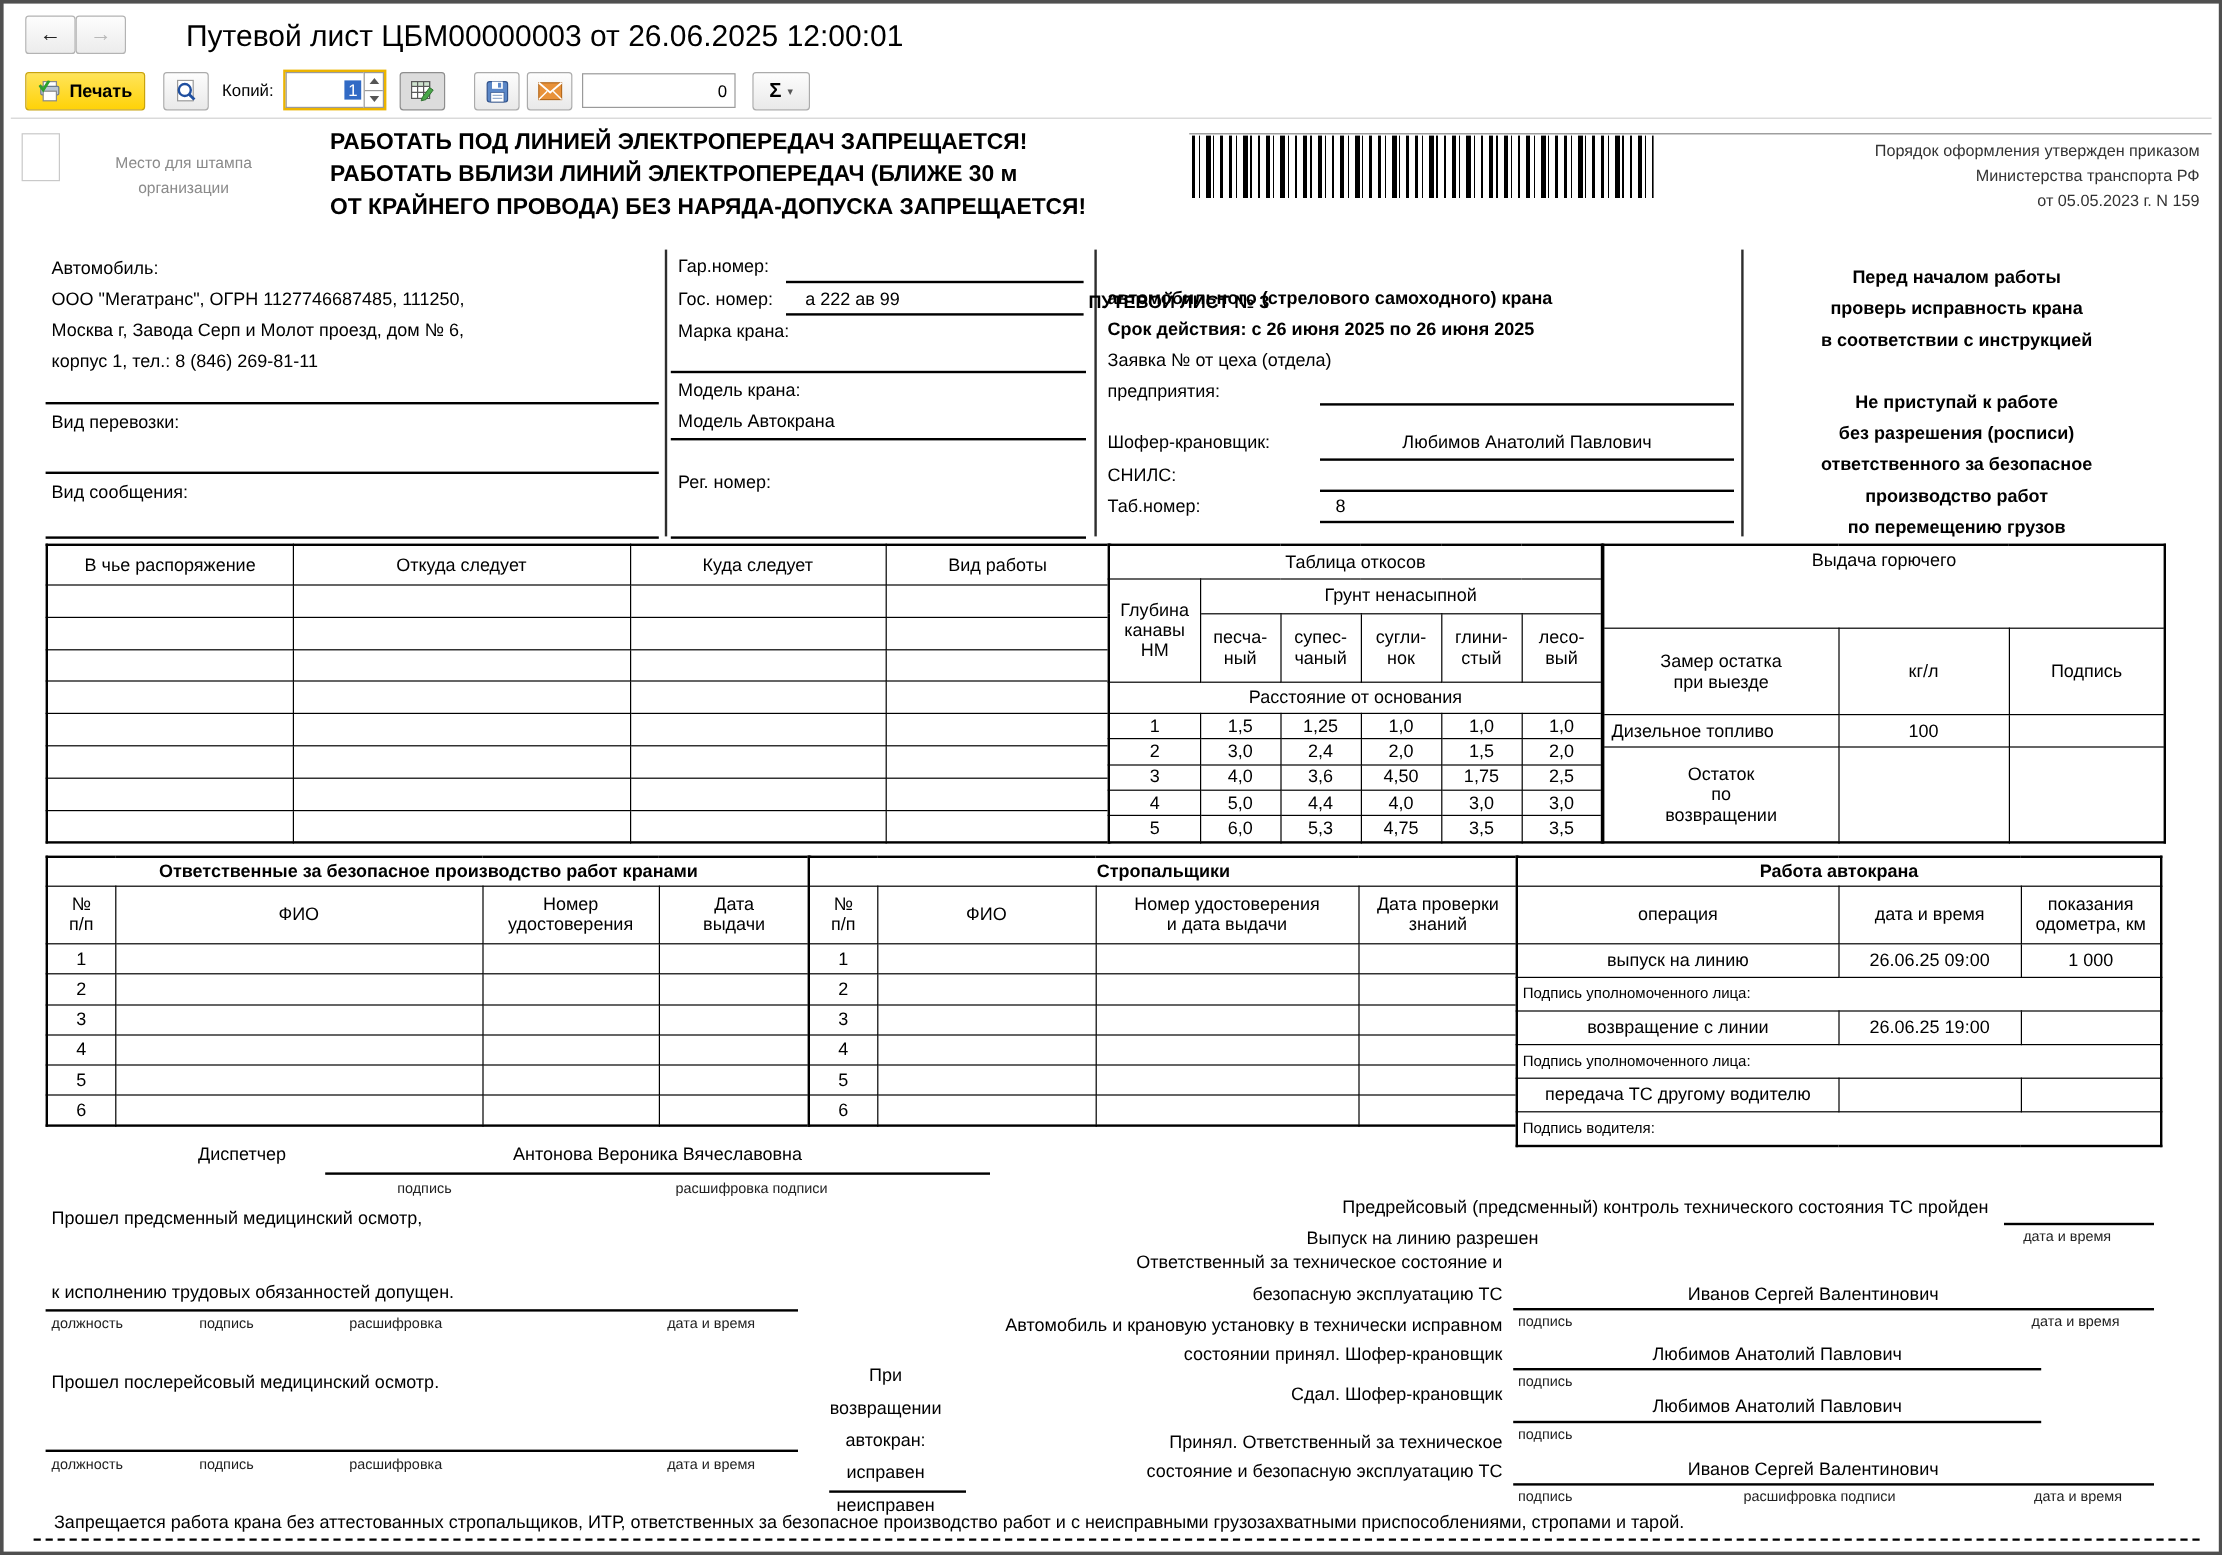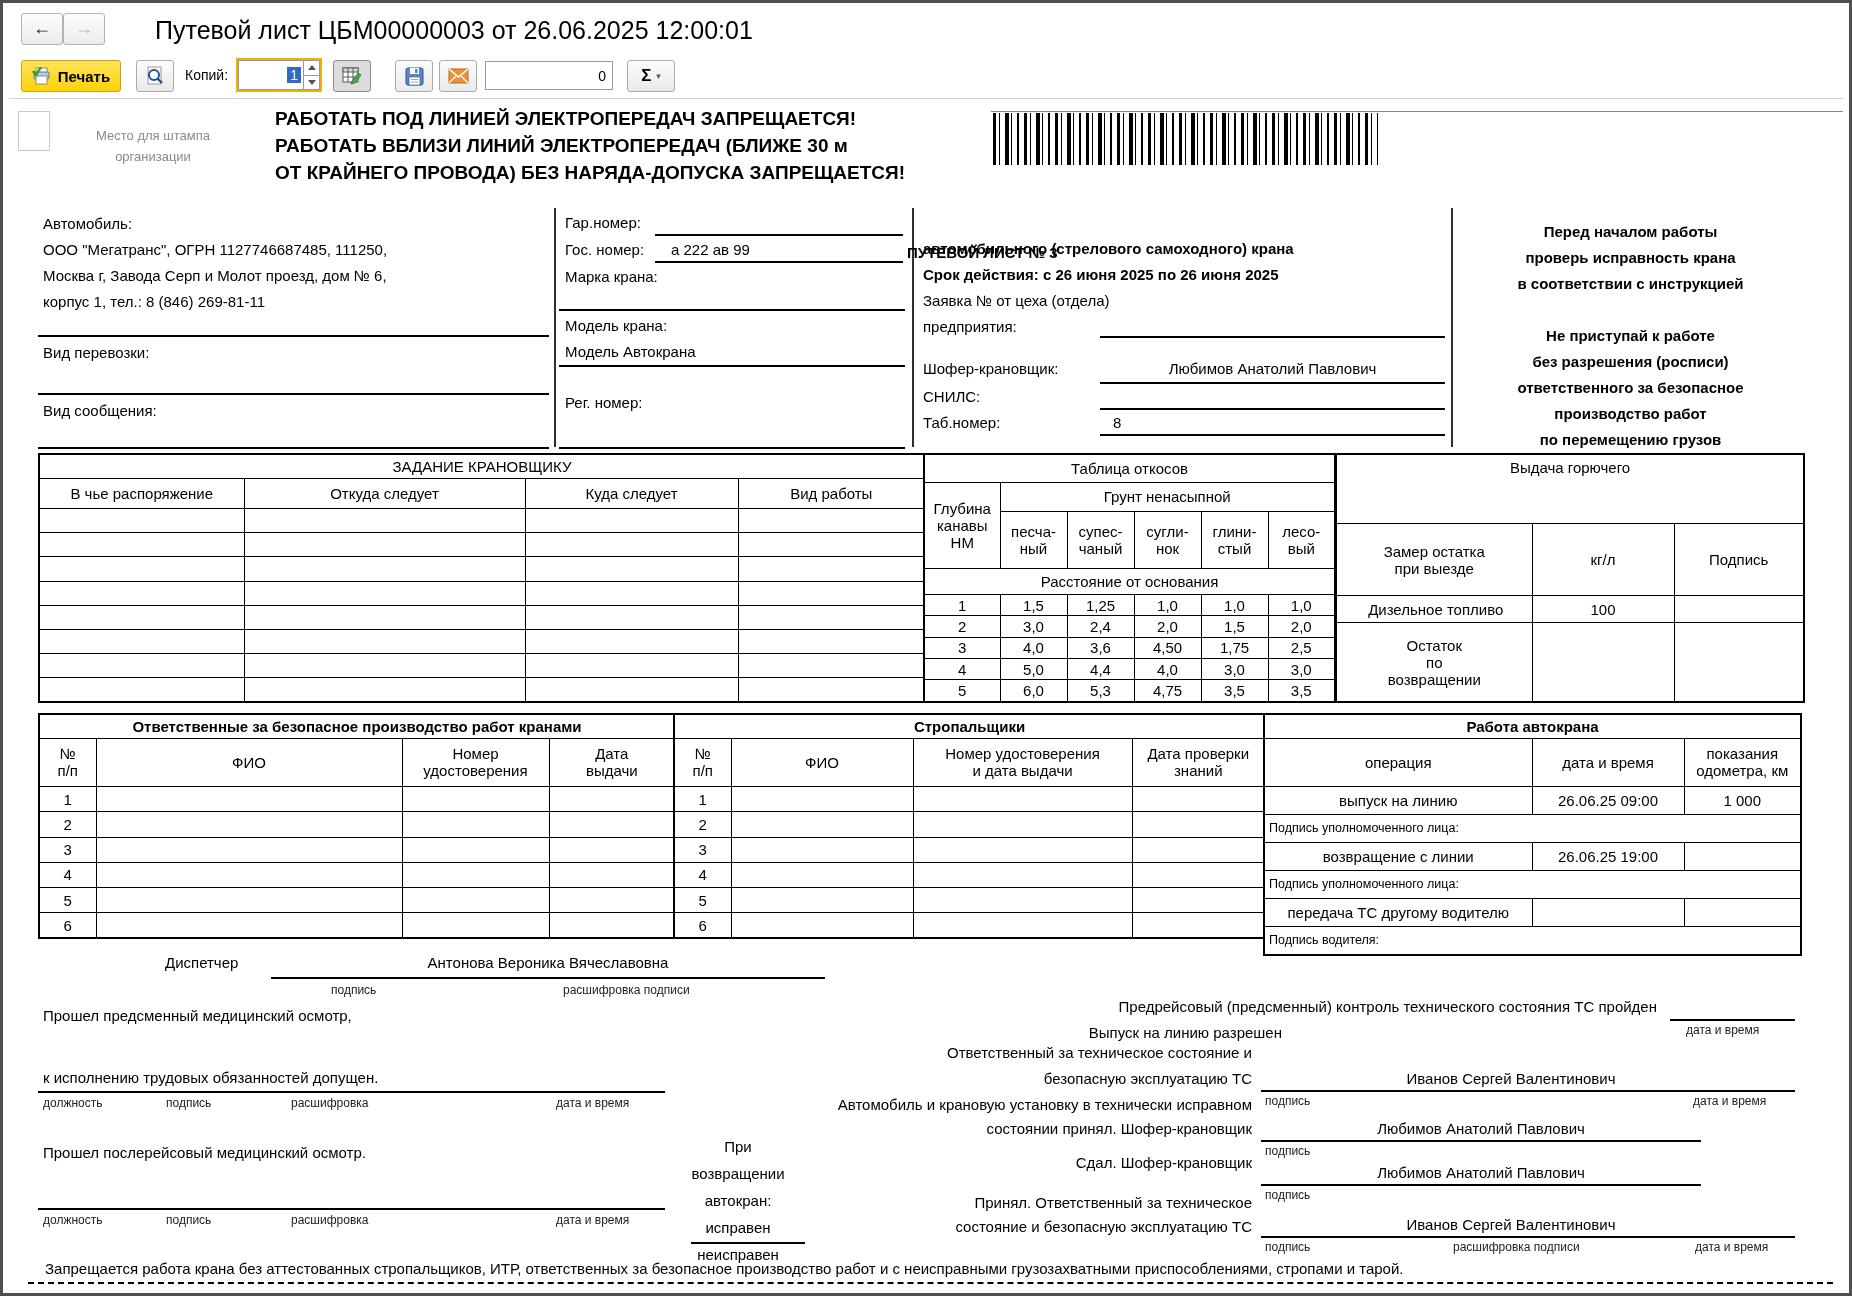--- a/index.html
+++ b/index.html
@@ -43,21 +43,21 @@
   .ul2{position:absolute;border-top:2px solid #000;}
   .vsep{position:absolute;width:0;border-left:2px solid #2e2e2e;}
   .warn{font-size:19px;font-weight:bold;line-height:27px;white-space:nowrap;}
 
   
   table.frm{border-collapse:collapse;table-layout:fixed;position:absolute;border:2px solid #000;background:#fff;}
   .frm th,.frm td{border:1px solid #000;font-size:15px;font-weight:normal;text-align:center;vertical-align:middle;
                   padding:0 3px;white-space:pre-line;overflow:hidden;}
   .frm .title{font-size:15px;}
   .frm .titleb{font-size:15px;font-weight:bold;}
-  .frm td.left,.frm th.left{text-align:center;padding-left:6px;}
+  .frm td.left,.frm th.left{text-align:left;padding-left:6px;}
   .frm td.sig{font-size:12.5px;text-align:left;padding:0 4px;height:20px;}
   #taskTable tbody tr{height:24px;}
   #respTable tbody tr,#slingTable tbody tr{height:25px;}
   #craneTable tbody td{height:27px;}
   .barcode{position:absolute;left:990px;top:110px;width:385px;height:52px;
     background:repeating-linear-gradient(90deg,#000 0 3px,#fff 3px 6px,#000 6px 7px,#fff 7px 12px,#000 12px 16px,#fff 16px 18px,#000 18px 19px,#fff 19px 24px,#000 24px 26px,#fff 26px 31px);}
   .cellcur{position:absolute;left:15px;top:108px;width:30px;height:38px;border:1px solid #c9c9c9;background:#fff;}
   .dashed{position:absolute;border-top:2px dashed #000;}
 </style>
 </head>
@@ -151,20 +151,25 @@
 
   <div class="abs warn" style="left:272px;top:102px;">
     <div>РАБОТАТЬ ПОД ЛИНИЕЙ ЭЛЕКТРОПЕРЕДАЧ ЗАПРЕЩАЕТСЯ!</div>
     <div>РАБОТАТЬ ВБЛИЗИ ЛИНИЙ ЭЛЕКТРОПЕРЕДАЧ (БЛИЖЕ 30 м</div>
     <div>ОТ КРАЙНЕГО ПРОВОДА) БЕЗ НАРЯДА-ДОПУСКА ЗАПРЕЩАЕТСЯ!</div>
   </div>
 
   <div class="ul1" style="left:988px;top:108px;width:852px;border-color:#888;"></div>
   <div class="barcode"></div>
 
+  <div class="abs r" style="left:1430px;top:112px;width:400px;font-size:13.5px;line-height:21px;color:#333;">
+    <div>Порядок оформления утвержден приказом</div>
+    <div>Министерства транспорта РФ</div>
+    <div>от 05.05.2023 г. N 159</div>
+  </div>
 
   <div class="abs txt" style="left:40px;top:208px;line-height:26px;">
     <div>Автомобиль:</div>
     <div>ООО "Мегатранс", ОГРН 1127746687485, 111250,</div>
     <div>Москва г, Завода Серп и Молот проезд, дом № 6,</div>
     <div>корпус 1, тел.: 8 (846) 269-81-11</div>
   </div>
   <div class="ul2" style="left:35px;top:332px;width:511px;"></div>
   <div class="abs txt" style="left:40px;top:340px;">Вид перевозки:</div>
   <div class="ul2" style="left:35px;top:390px;width:511px;"></div>
@@ -218,23 +223,20 @@
   </div>
 
   <table class="frm" id="taskTable" style="left:35px;top:450px;width:886px;height:250px;">
     <colgroup>
         <col style="width:205px">
         <col style="width:281px">
         <col style="width:213px">
         <col style="width:187px">
       </colgroup>
     <tbody>
-        <tr style="height:24px;">
-          <th colspan="4" class="title">ЗАДАНИЕ КРАНОВЩИКУ</th>
-        </tr>
     <tr style="height:30px;">
       <th>В чье распоряжение</th>
       <th>Откуда следует</th>
       <th>Куда следует</th>
       <th>Вид работы</th>
     </tr>
     </tbody>
       <tbody>
         <tr>
           <td></td>

